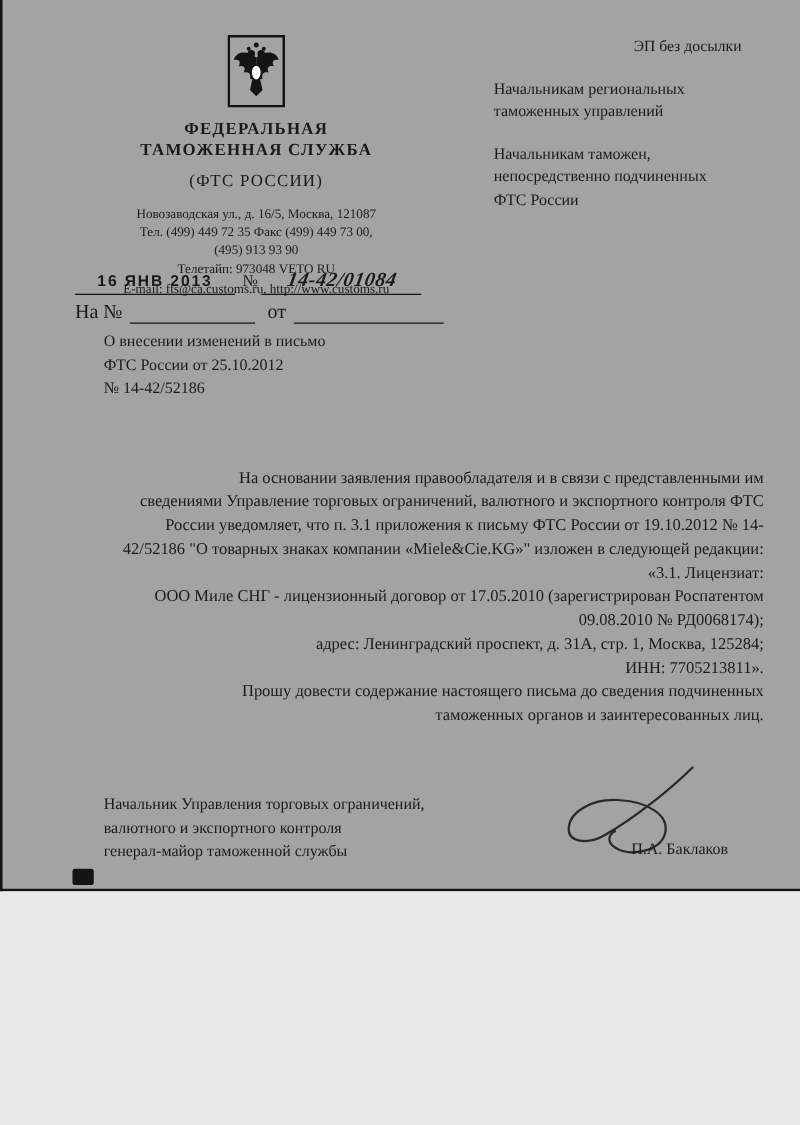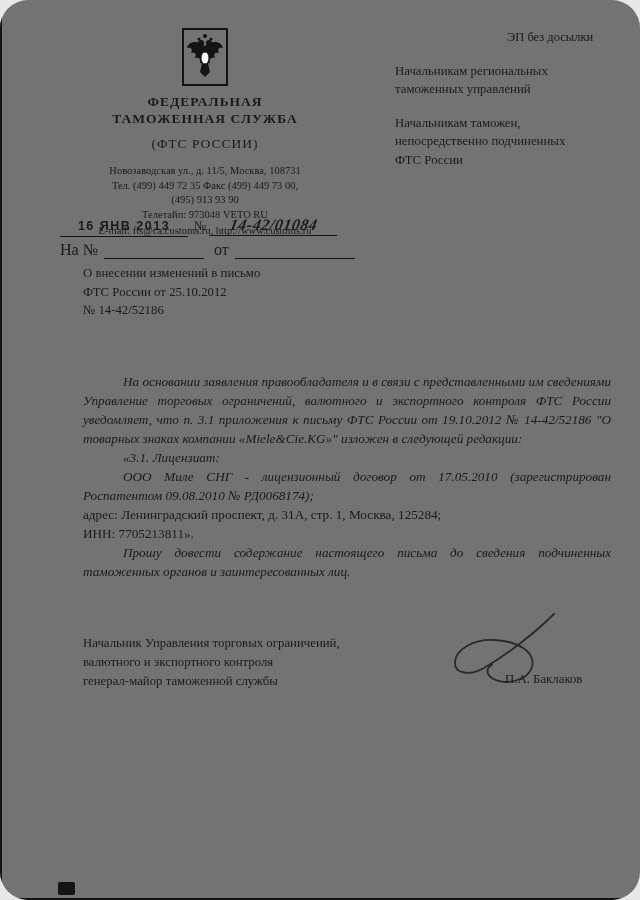--- a/index.html
+++ b/index.html
@@ -3,22 +3,22 @@
 <meta charset="utf-8">
 <style>
   * { margin:0; padding:0; box-sizing:border-box; }
   html,body { width:640px; height:900px; }
   body {
     background:#e8e8e8;
     font-family:"Liberation Serif", serif;
     color:#1a1a1a;
   }
   .page {
-    position:relative; width:640px; height:900px;
-    background:#737373; overflow:hidden;border-radius:28px;
+    position:relative; width:640px; height:713px;
+    background:#a3a3a3; overflow:hidden;
   }
   .left-border  { position:absolute; left:0; top:0; width:2px; height:900px; background:#141414; }
   .bottom-border{ position:absolute; left:0; bottom:0; width:640px; height:2px; background:#141414; }
   .corner-mark  { position:absolute; left:58px; bottom:5px; width:17px; height:13px; background:#141414; border-radius:2px; }
 
   .top-right-note { position:absolute; left:507px; top:30px; font-size:12.5px; }
 
   .letterhead { position:absolute; left:55px; top:28px; width:300px; text-align:center; }
   .emblem { display:inline-block; margin-bottom:4px; }
   .org-name  { font-weight:bold; font-size:13.5px; letter-spacing:1px; line-height:1.25; white-space:pre-line; }
@@ -40,22 +40,22 @@
   .blank-line { display:inline-block; border-bottom:1.2px solid #141414; height:12px; vertical-align:bottom; }
   .blank-1 { width:100px; margin-left:6px; margin-right:10px; }
   .blank-2 { width:120px; margin-left:6px; }
 
   .recipients { position:absolute; left:395px; top:62px; width:225px; font-size:12.8px; line-height:1.42; }
   .recipients p { white-space:pre-line; margin-bottom:16px; }
 
   .subject { position:absolute; left:83px; top:264px; width:260px; font-size:12.8px; line-height:1.45; white-space:pre-line; }
 
   .body-text { position:absolute; left:83px; top:372px; width:528px; font-size:13.2px; line-height:1.44; }
-  .body-text p { margin:0; }
-  .indent { text-indent:40px;font-style:italic; }
+  .body-text p { margin:0;text-align:right; }
+  .indent { text-indent:40px; }
   .just { text-align:justify; }
 
   .sig-title { position:absolute; left:83px; top:634px; width:310px; font-size:12.8px; line-height:1.5; white-space:pre-line; }
   .sig-mark  { position:absolute; left:442px; top:608px; }
   .sig-name  { position:absolute; left:505px; top:672px; font-size:12.8px; }
 </style>
 </head>
 <body>
 
 <div class="page">
@@ -79,21 +79,21 @@
           <path d="M23 18 C15 12 7 13 5 20 C9 19 11 21 9 25 C13 24 15 26 13 30 C17 29 19 31 18 35 L23 36 Z"></path>
           <path d="M23 18 C31 12 39 13 41 20 C37 19 35 21 37 25 C33 24 31 26 33 30 C29 29 27 31 28 35 L23 36 Z"></path>
           <path d="M20 35 h6 l2 9 -5 5 -5 -5 Z"></path>
         </g>
         <ellipse cx="23" cy="30" rx="4" ry="6" fill="#fdfdfc" stroke="#141414" stroke-width="1"></ellipse>
       </svg>
     </span>
     <div class="org-name">ФЕДЕРАЛЬНАЯ
 ТАМОЖЕННАЯ СЛУЖБА</div>
     <div class="org-short">(ФТС РОССИИ)</div>
-    <div class="lh-small lh-first">Новозаводская ул., д. 11/5, Москва, 108731</div>
+    <div class="lh-small lh-first">Новозаводская ул., д. 16/5, Москва, 121087</div>
     <div class="lh-small">Тел. (499) 449 72 35  Факс (499) 449 73 00,
 (495) 913 93 90</div>
     <div class="lh-small">Телетайп: 973048 VETO RU</div>
     <div class="lh-small">E-mail: fts@ca.customs.ru, http://www.customs.ru</div>
   </div>
 
   <div class="ref-line">
     <span class="date-box"><span class="date-stamp">16 ЯНВ 2013</span></span><span class="no-sign">№</span>
     <span class="number-hand-box"><span class="number-hand">14-42/01084</span></span>
   </div>

